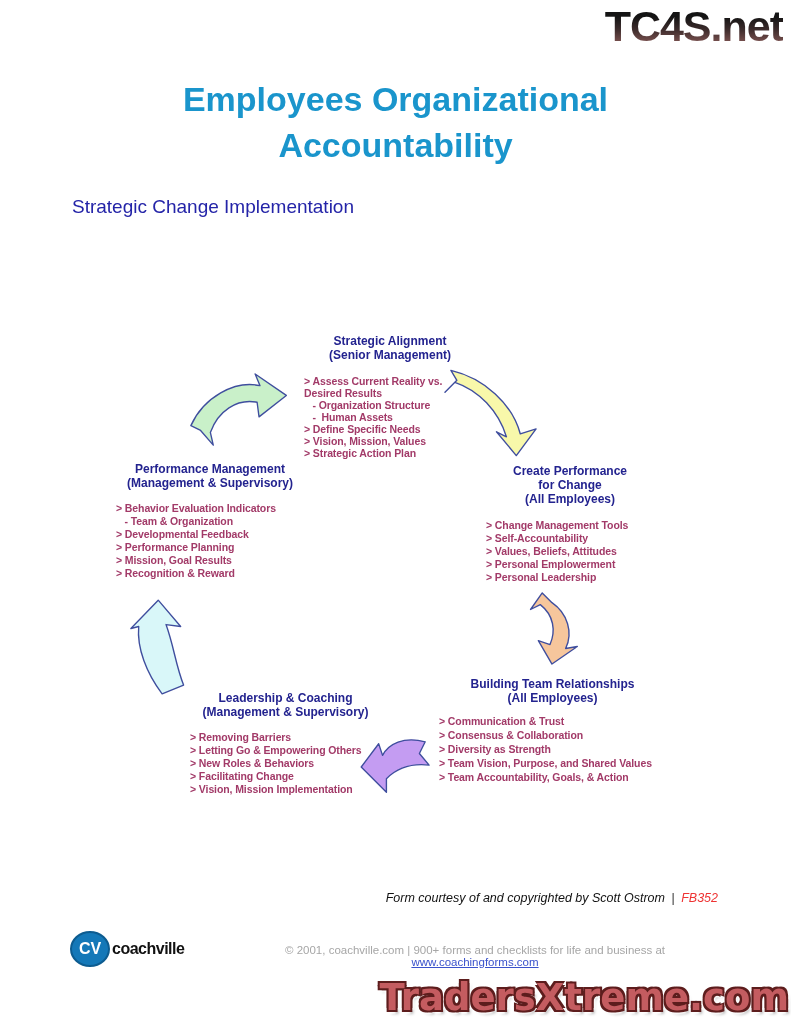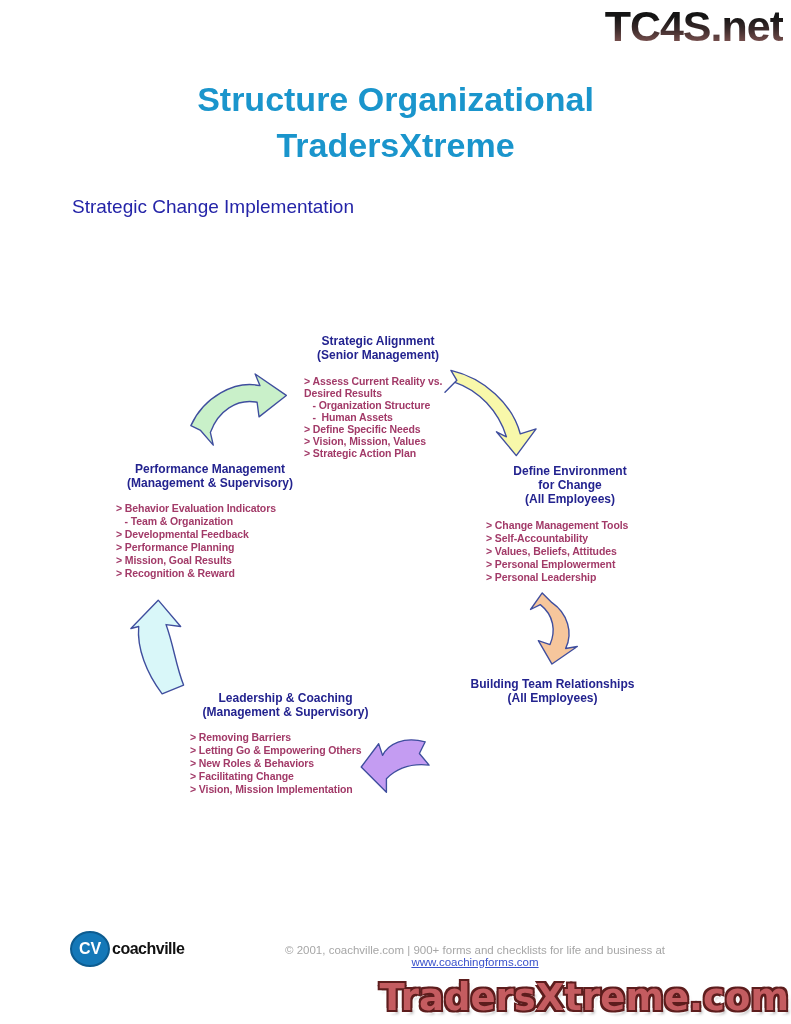--- a/index.html
+++ b/index.html
@@ -54,35 +54,36 @@
   #copyright a{color:#3a52cc;text-decoration:underline;}
 </style>
 </head>
 <body>
 
 <div id="page">
 
   <div id="tc4s" class="abs">TC4S.net</div>
 
   <div id="title" class="abs">
-      <div class="tline">Structure Organizational</div>
-      <div class="tline">TradersXtreme</div>
+      <div class="tline">Employees Organizational</div>
+      <div class="tline">Accountability</div>
     </div>
   <div id="subtitle" class="abs">Strategic Change Implementation</div>
 
-  <div class="abs node-title" style="left:278px;top:334px;width:200px;"><div class="tline">Strategic Alignment</div><div class="tline">(Senior Management)</div></div>
+  <div class="abs node-title" style="left:290px;top:334px;width:200px;"><div class="tline">Strategic Alignment</div><div class="tline">(Senior Management)</div></div>
   <div id="bullets-0" class="abs node-bullets" style="left:304px;top:375px;"><div class="bline">&gt; Assess Current Reality vs.</div><div class="bline">Desired Results</div><div class="bline">   - Organization Structure</div><div class="bline">   -  Human Assets</div><div class="bline">&gt; Define Specific Needs</div><div class="bline">&gt; Vision, Mission, Values</div><div class="bline">&gt; Strategic Action Plan</div></div>
 
   <div class="abs node-title" style="left:98px;top:462px;width:224px;"><div class="tline">Performance Management</div><div class="tline">(Management &amp; Supervisory)</div></div>
   <div id="bullets-1" class="abs node-bullets" style="left:116px;top:502px;"><div class="bline">&gt; Behavior Evaluation Indicators</div><div class="bline">   - Team &amp; Organization</div><div class="bline">&gt; Developmental Feedback</div><div class="bline">&gt; Performance Planning</div><div class="bline">&gt; Mission, Goal Results</div><div class="bline">&gt; Recognition &amp; Reward</div></div>
 
-  <div class="abs node-title" style="left:470px;top:464px;width:200px;"><div class="tline">Define Environment</div><div class="tline">for Change</div><div class="tline">(All Employees)</div></div>
+  <div class="abs node-title" style="left:470px;top:464px;width:200px;"><div class="tline">Create Performance</div><div class="tline">for Change</div><div class="tline">(All Employees)</div></div>
   <div id="bullets-2" class="abs node-bullets" style="left:486px;top:519px;"><div class="bline">&gt; Change Management Tools</div><div class="bline">&gt; Self-Accountability</div><div class="bline">&gt; Values, Beliefs, Attitudes</div><div class="bline">&gt; Personal Emplowerment</div><div class="bline">&gt; Personal Leadership</div></div>
 
   <div class="abs node-title" style="left:430px;top:677px;width:245px;"><div class="tline">Building Team Relationships</div><div class="tline">(All Employees)</div></div>
+  <div id="bullets-3" class="abs node-bullets" style="left:439px;top:714px;"><div class="bline">&gt; Communication &amp; Trust</div><div class="bline">&gt; Consensus &amp; Collaboration</div><div class="bline">&gt; Diversity as Strength</div><div class="bline">&gt; Team Vision, Purpose, and Shared Values</div><div class="bline">&gt; Team Accountability, Goals, &amp; Action</div></div>
 
   <div class="abs node-title" style="left:168px;top:691px;width:235px;"><div class="tline">Leadership &amp; Coaching</div><div class="tline">(Management &amp; Supervisory)</div></div>
   <div id="bullets-4" class="abs node-bullets" style="left:190px;top:731px;"><div class="bline">&gt; Removing Barriers</div><div class="bline">&gt; Letting Go &amp; Empowering Others</div><div class="bline">&gt; New Roles &amp; Behaviors</div><div class="bline">&gt; Facilitating Change</div><div class="bline">&gt; Vision, Mission Implementation</div></div>
 
   <svg class="abs arrow" style="left:186px;top:372px;" width="112" height="78" viewBox="0 0 115 80">
     <path d="M5,55 C18,26 50,8 76,14 L71,2 L103,24 L75,46 L73,31 C52,27 33,40 25,62 L28,75 L15,60 Z" fill="#c9f0c9"></path>
   </svg>
   <svg class="abs arrow" style="left:443px;top:366px;" width="104" height="92" viewBox="0 0 105 92">
     <path d="M8,4 C42,12 70,38 78,68 L94,63 L74,90 L54,66 L64,71 C56,45 36,24 12,16 L2,26 L14,14 Z" fill="#f8f8aa"></path>
   </svg>
@@ -90,20 +91,25 @@
     <path d="M30,3 L40,13 C56,24 62,44 54,60 L66,58 L40,76 L26,52 L38,56 C44,42 42,26 28,15 L18,20 Z" fill="#f6c69c"></path>
   </svg>
   <svg class="abs arrow" style="left:357px;top:736px;" width="86" height="64" viewBox="0 0 88 66">
     <path d="M70,6 C48,0 32,8 26,20 L22,8 L4,32 L30,58 L30,44 C42,32 56,28 74,30 L64,18 Z" fill="#c49cf2"></path>
   </svg>
   <svg class="abs arrow" style="left:127px;top:597px;" width="80" height="100" viewBox="0 0 82 102">
     <path d="M32,3 L55,30 L40,28 C48,50 50,70 58,90 L36,99 C20,78 10,52 12,30 L4,32 Z" fill="#d9f7f9"></path>
   </svg>
 
 
+  <div id="credit" class="abs">
+    <span>Form courtesy of and copyrighted by Scott Ostrom</span>
+    <span class="sep">|</span>
+    <span class="code">FB352</span>
+  </div>
 
   <div id="logo" class="abs">
     <div class="cv-circle">CV</div>
     <div class="cv-name">coachville</div>
   </div>
   <div id="copyright" class="abs">
     <span>© 2001, coachville.com | 900+ forms and checklists for life and business at </span><a href="#">www.coachingforms.com</a>
   </div>
 
   <div id="traders" class="abs">TradersXtreme.com</div>

